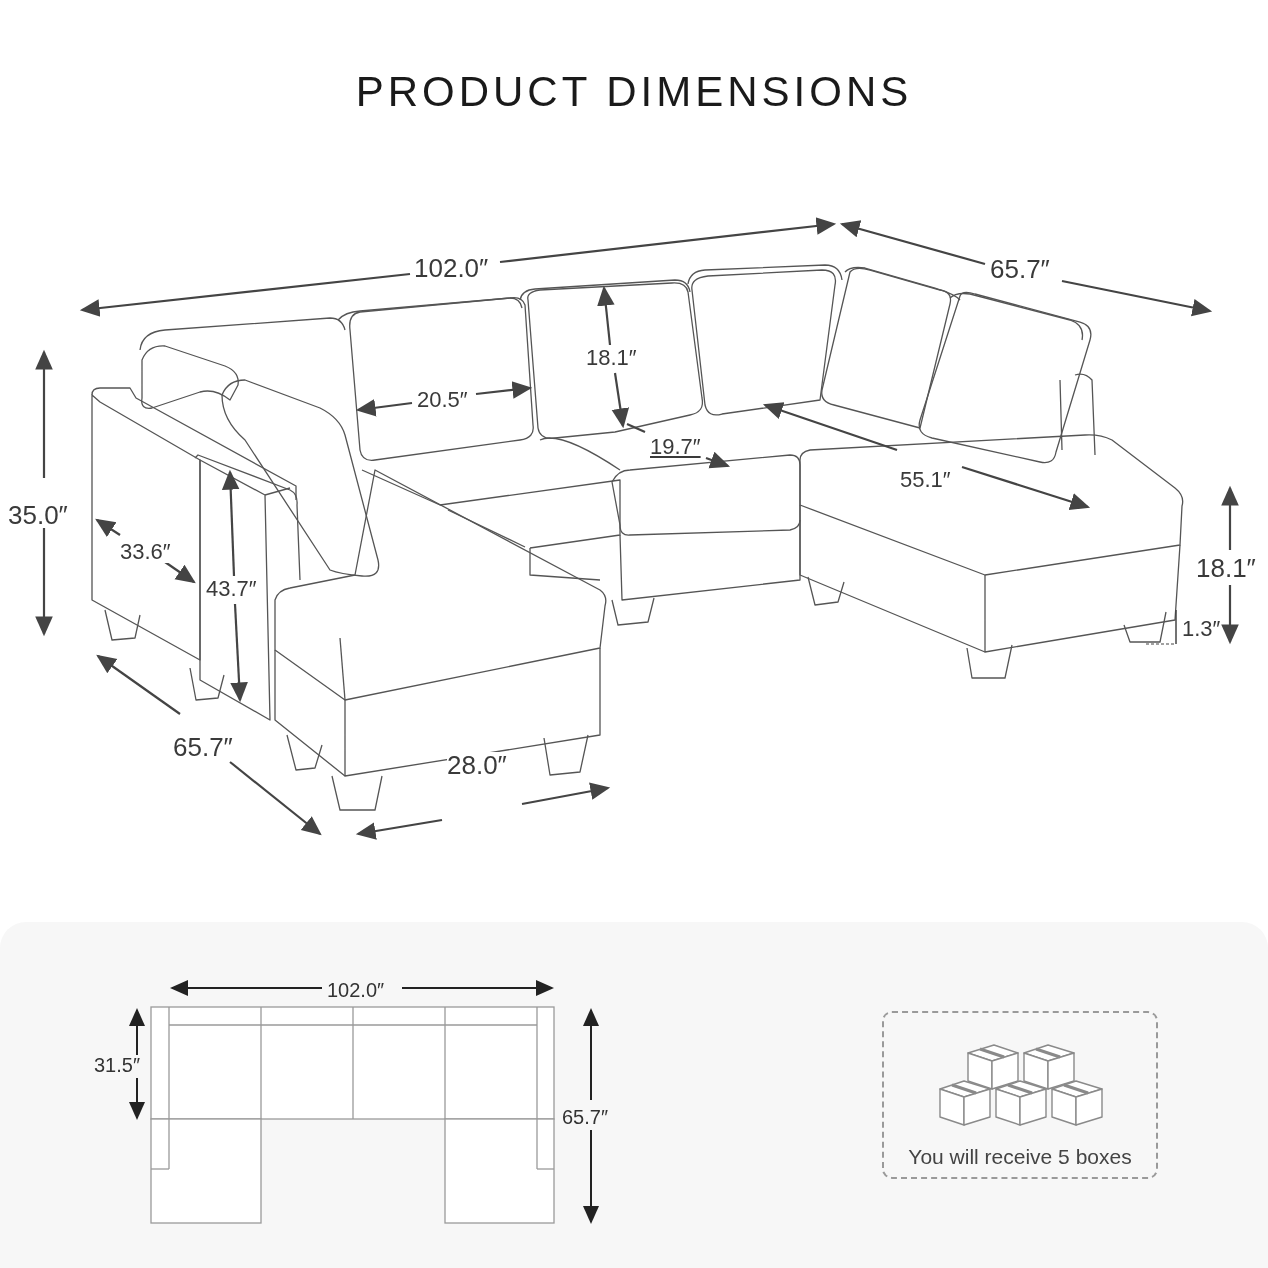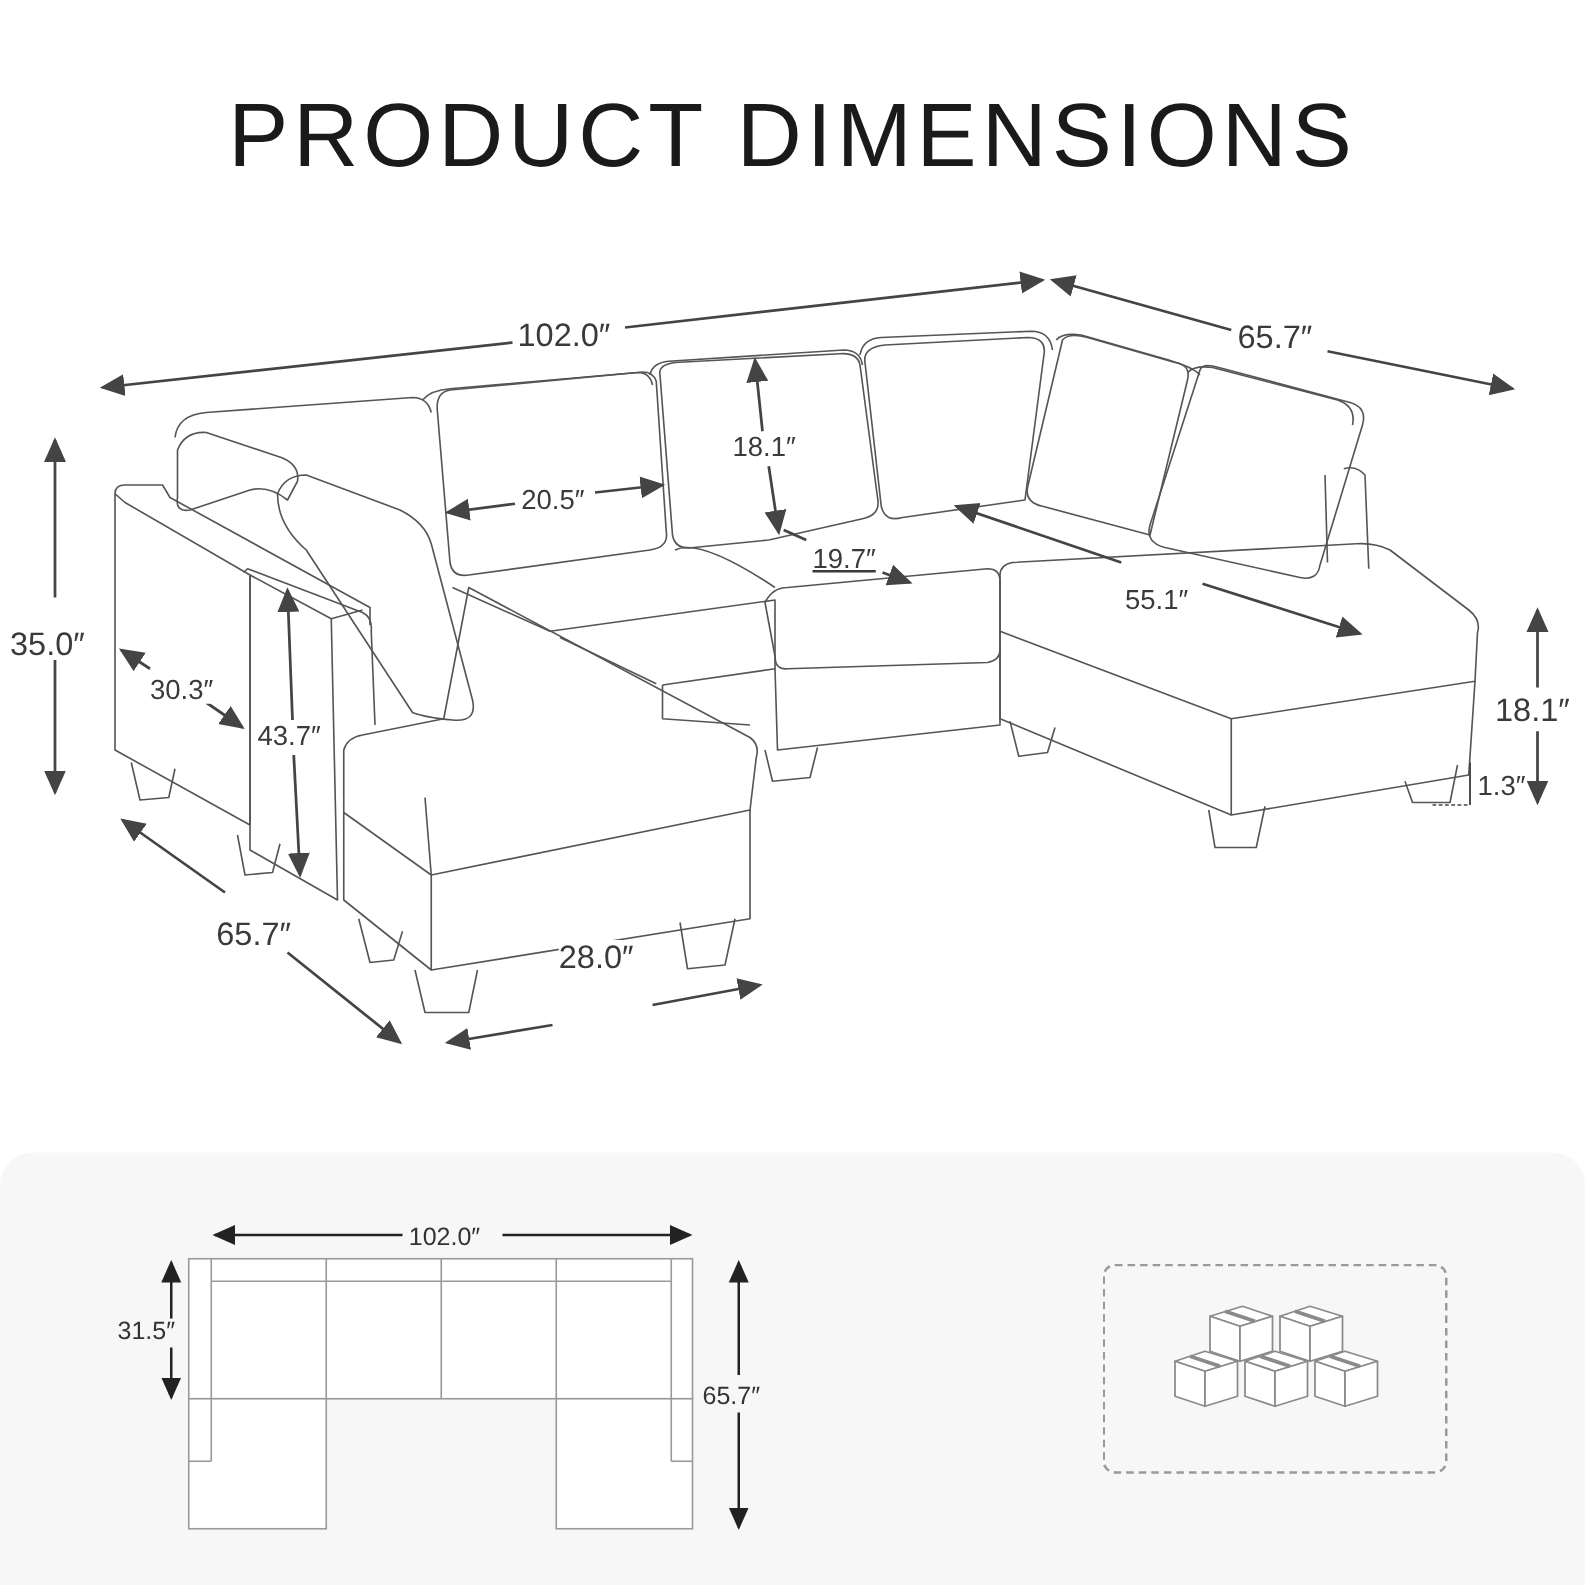--- a/index.html
+++ b/index.html
@@ -1,17 +1,17 @@
 <!DOCTYPE html>
 <html><head>
 <meta charset="utf-8">
 <style>
   html, body { margin:0; padding:0; background:#ffffff; }
   body { width:1268px; height:1268px; position:relative; overflow:hidden; font-family:"Liberation Sans", sans-serif; color:#333; }
-  .title { position:absolute; left:0; top:68px; width:1268px; text-align:center; font-size:72px; letter-spacing:4px; color:#1a1a1a; font-weight:400; }
+  .title { position:absolute; left:0; top:68px; width:1268px; text-align:center; font-size:42px; letter-spacing:4px; color:#1a1a1a; font-weight:400; }
   .diagram { position:absolute; left:0; top:0; }
   .lbl { position:absolute; color:#3a3a3a; font-size:22px; white-space:nowrap; background:#fff; line-height:1; }
   .lbl.big { font-size:26px; }
   .panel { position:absolute; left:0; top:922px; width:1268px; height:346px; background:#f7f7f7; border-radius:26px 26px 0 0; }
   .plan-lbl { position:absolute; font-size:20px; color:#333; background:#f7f7f7; line-height:1; }
   .boxes-card { position:absolute; left:882px; top:1011px; width:276px; height:168px; border:2px dashed #9a9a9a; border-radius:10px; box-sizing:border-box; }
   .boxes-text { position:absolute; left:0; width:100%; top:132px; text-align:center; font-size:21px; color:#444; }
 </style>
 </head>
 <body>
@@ -107,21 +107,21 @@
   </g>
 </svg>
 
 <div class="lbl big" style="left:414px;top:255px;">102.0″</div>
 <div class="lbl big" style="left:990px;top:256px;">65.7″</div>
 <div class="lbl big" style="left:8px;top:502px;">35.0″</div>
 <div class="lbl" style="left:586px;top:347px;">18.1″</div>
 <div class="lbl" style="left:417px;top:389px;">20.5″</div>
 <div class="lbl" style="left:650px;top:436px;text-decoration:underline;">19.7″</div>
 <div class="lbl" style="left:900px;top:425px;margin-top:44px;">55.1″</div>
-<div class="lbl" style="left:120px;top:541px;">30.3″</div>
+<div class="lbl" style="left:120px;top:541px;">33.6″</div>
 <div class="lbl" style="left:206px;top:578px;">43.7″</div>
 <div class="lbl big" style="left:173px;top:734px;">65.7″</div>
 <div class="lbl big" style="left:447px;top:752px;">28.0″</div>
 <div class="lbl big" style="left:1196px;top:555px;">18.1″</div>
 <div class="lbl" style="left:1182px;top:618px;">1.3″</div>
 
 <div class="panel"></div>
 
 <svg style="position:absolute;left:0;top:900px;" width="640" height="368" viewBox="0 0 640 368">
   <defs>
@@ -179,13 +179,14 @@
         <path d="M142,64 L142,92 L168,84 L168,56 z"></path>
     </g>
     <g stroke="#8a8a8a" stroke-width="3">
       <line x1="46" y1="16" x2="70" y2="24"></line>
         <line x1="102" y1="16" x2="126" y2="24"></line>
       <line x1="18" y1="52" x2="42" y2="60"></line>
         <line x1="74" y1="52" x2="98" y2="60"></line>
         <line x1="130" y1="52" x2="154" y2="60"></line>
     </g>
   </svg>
+  <div class="boxes-text">You will receive 5 boxes</div>
 </div>
 
 </body></html>

